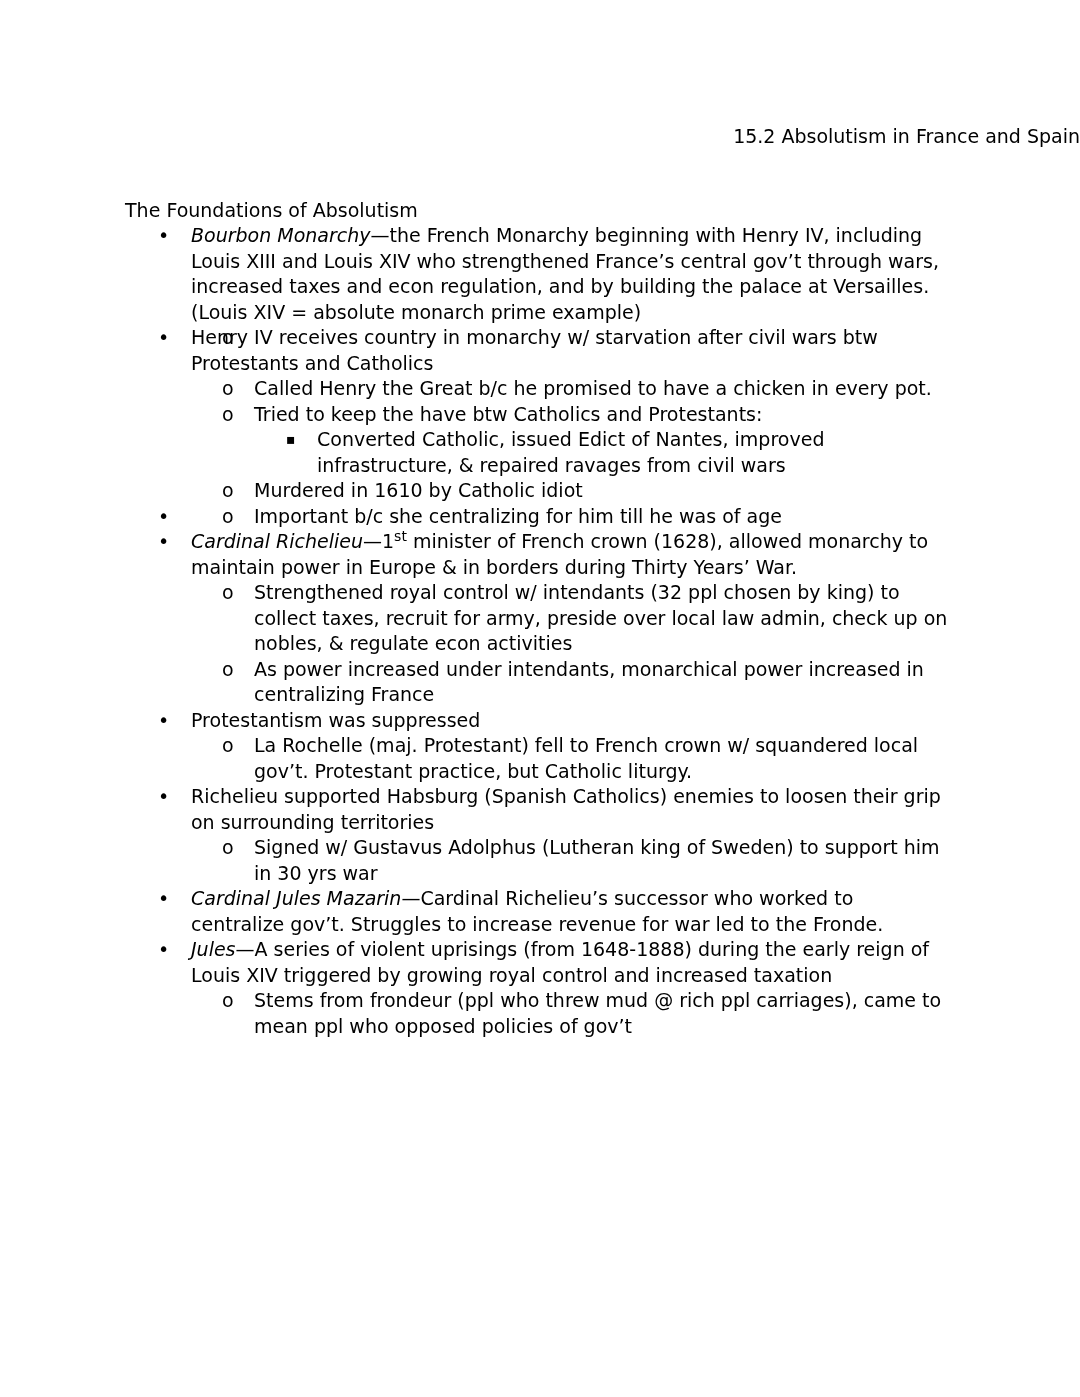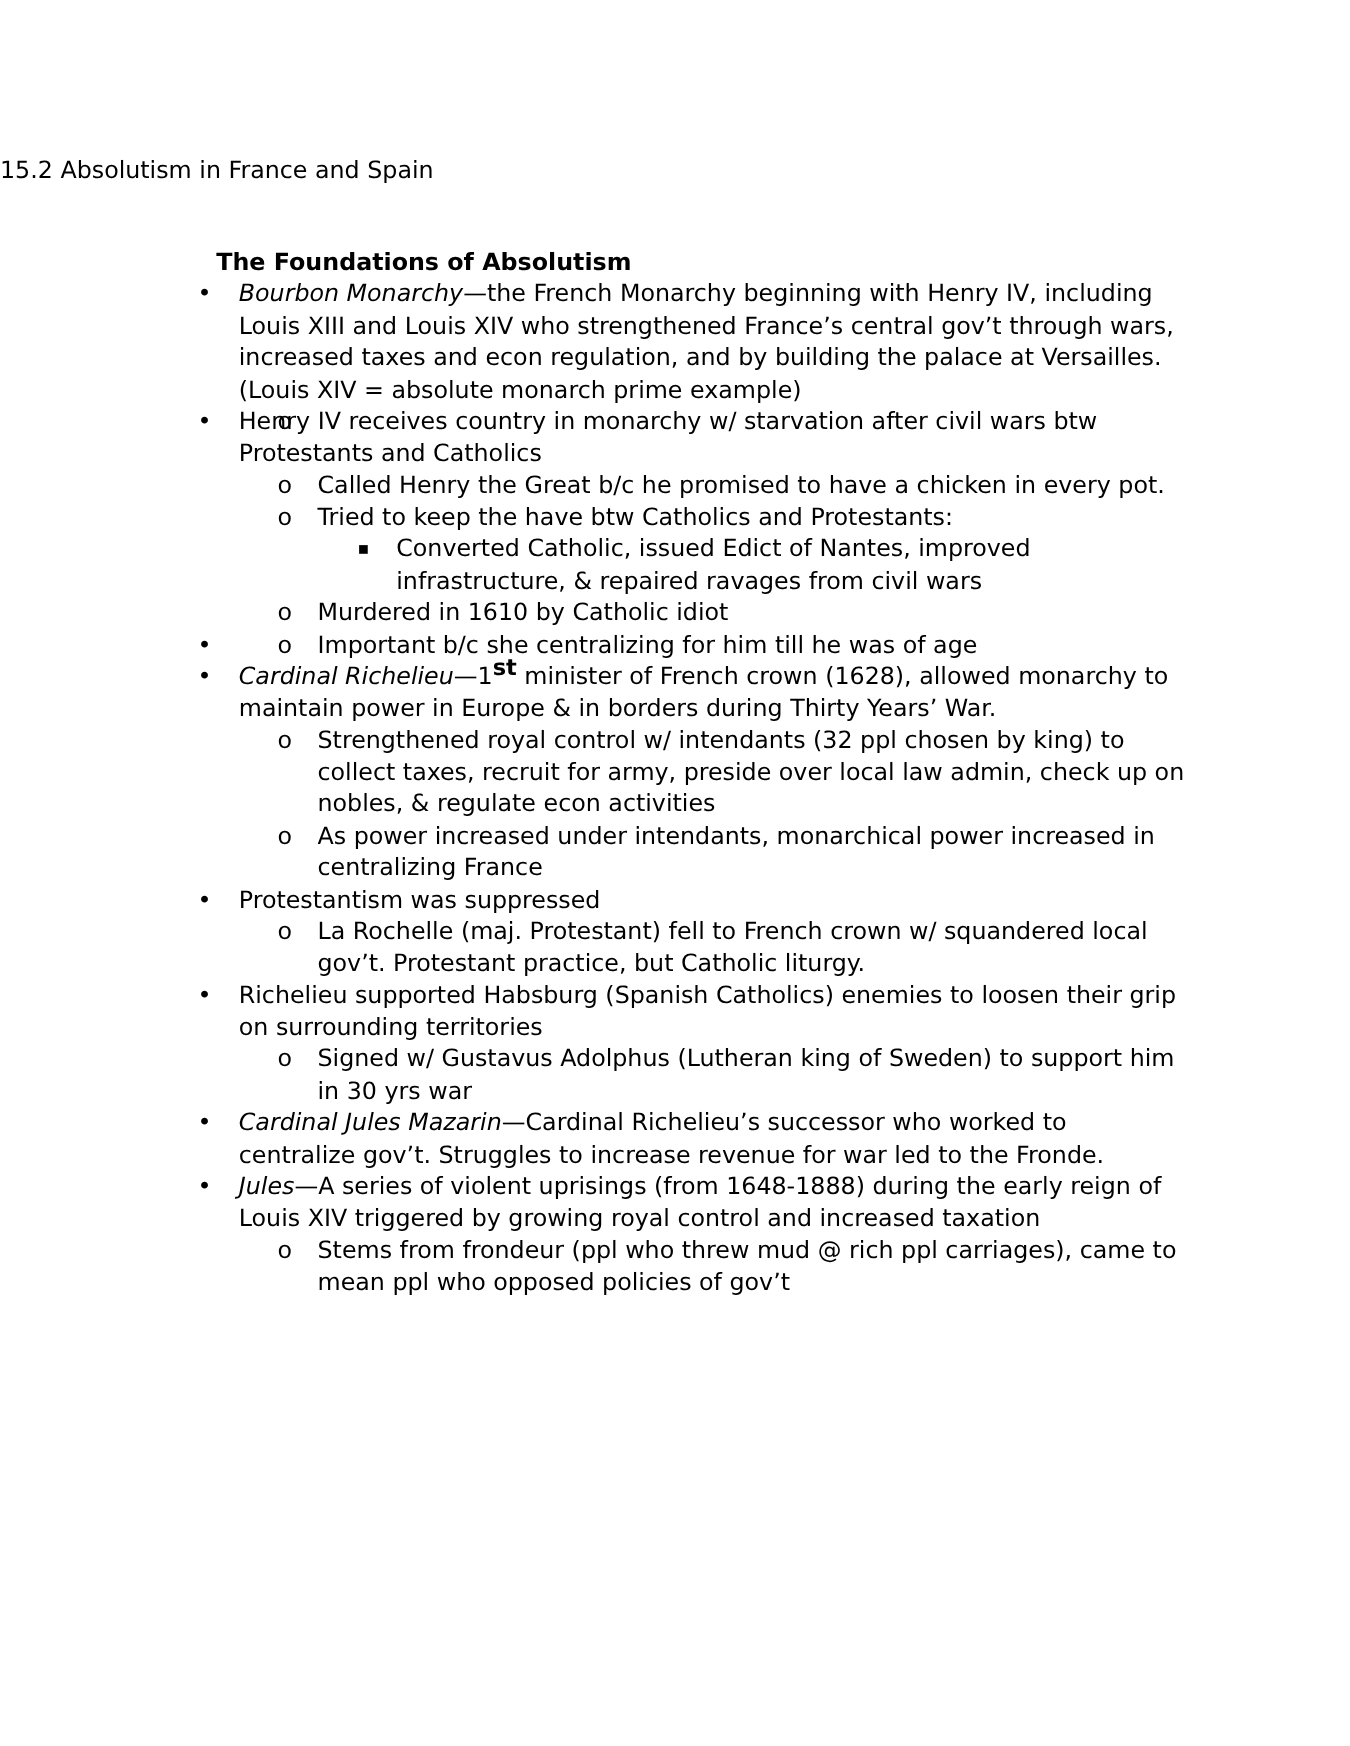--- a/index.html
+++ b/index.html
@@ -8,39 +8,38 @@
     width: 1080px;
     height: 1397px;
     background: #ffffff;
     color: #000000;
     font-family: "DejaVu Sans", "Liberation Sans", sans-serif;
     font-size: 19px;
     line-height: 25.5px;
     overflow: hidden;
   }
   .page { padding-top: 124px; }
-  .doc-title { text-align: left; }
+  .doc-title { text-align: right; }
   .section-heading {
-    font-weight: bold;
+    font-weight: normal;
     margin-top: 48px;
     padding-left: 125px;
     padding-right: 128px;
-    margin-left: 48px;
   }
   .notes-list { margin: 0; }
   .item { position: relative; padding-right: 128px; }
   .item.l1 { padding-left: 191px; }
   .item.l2 { padding-left: 254px; }
   .item.l3 { padding-left: 317px; }
   .marker { position: absolute; top: 0; }
   .item.l1 .marker { left: 158px; }
   .item.l2 .marker { left: 222px; }
   .item.l3 .marker { left: 286px; font-size: 14px; }
   em { font-style: italic; }
-  sup { font-size: 18px; line-height: 0; vertical-align: super; font-weight: bold; }
+  sup { font-size: 14px; line-height: 0; vertical-align: super; }
 </style>
 </head>
 <body>
 
 <div class="page">
   <div class="doc-title">15.2 Absolutism in France and Spain</div>
   <div class="section-heading">The Foundations of Absolutism</div>
   <div class="notes-list">
       <div class="item l1"><span class="marker">•</span><span><em>Bourbon Monarchy</em><span>—the French Monarchy beginning with Henry IV, including Louis XIII and Louis XIV who strengthened France’s central gov’t through wars, increased taxes and econ regulation, and by building the palace at Versailles. (Louis XIV = absolute monarch prime example)</span></span></div>
       <div class="item l2"><span class="marker">o</span></div>

